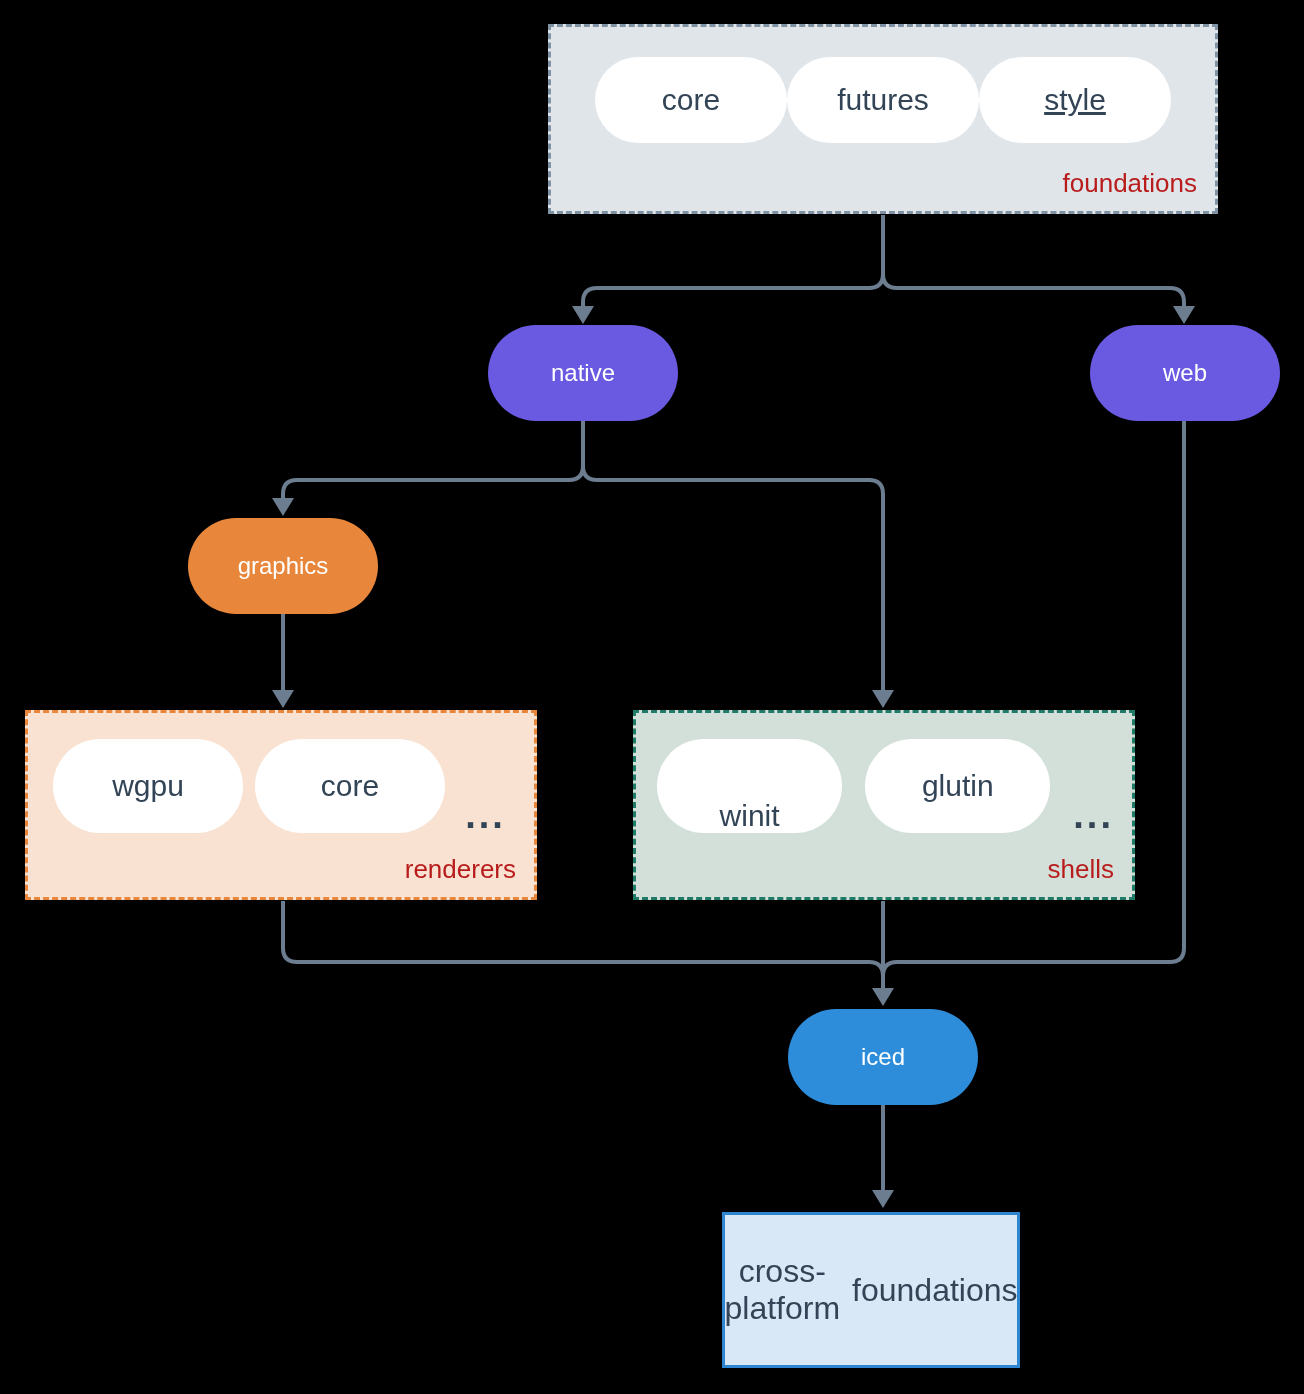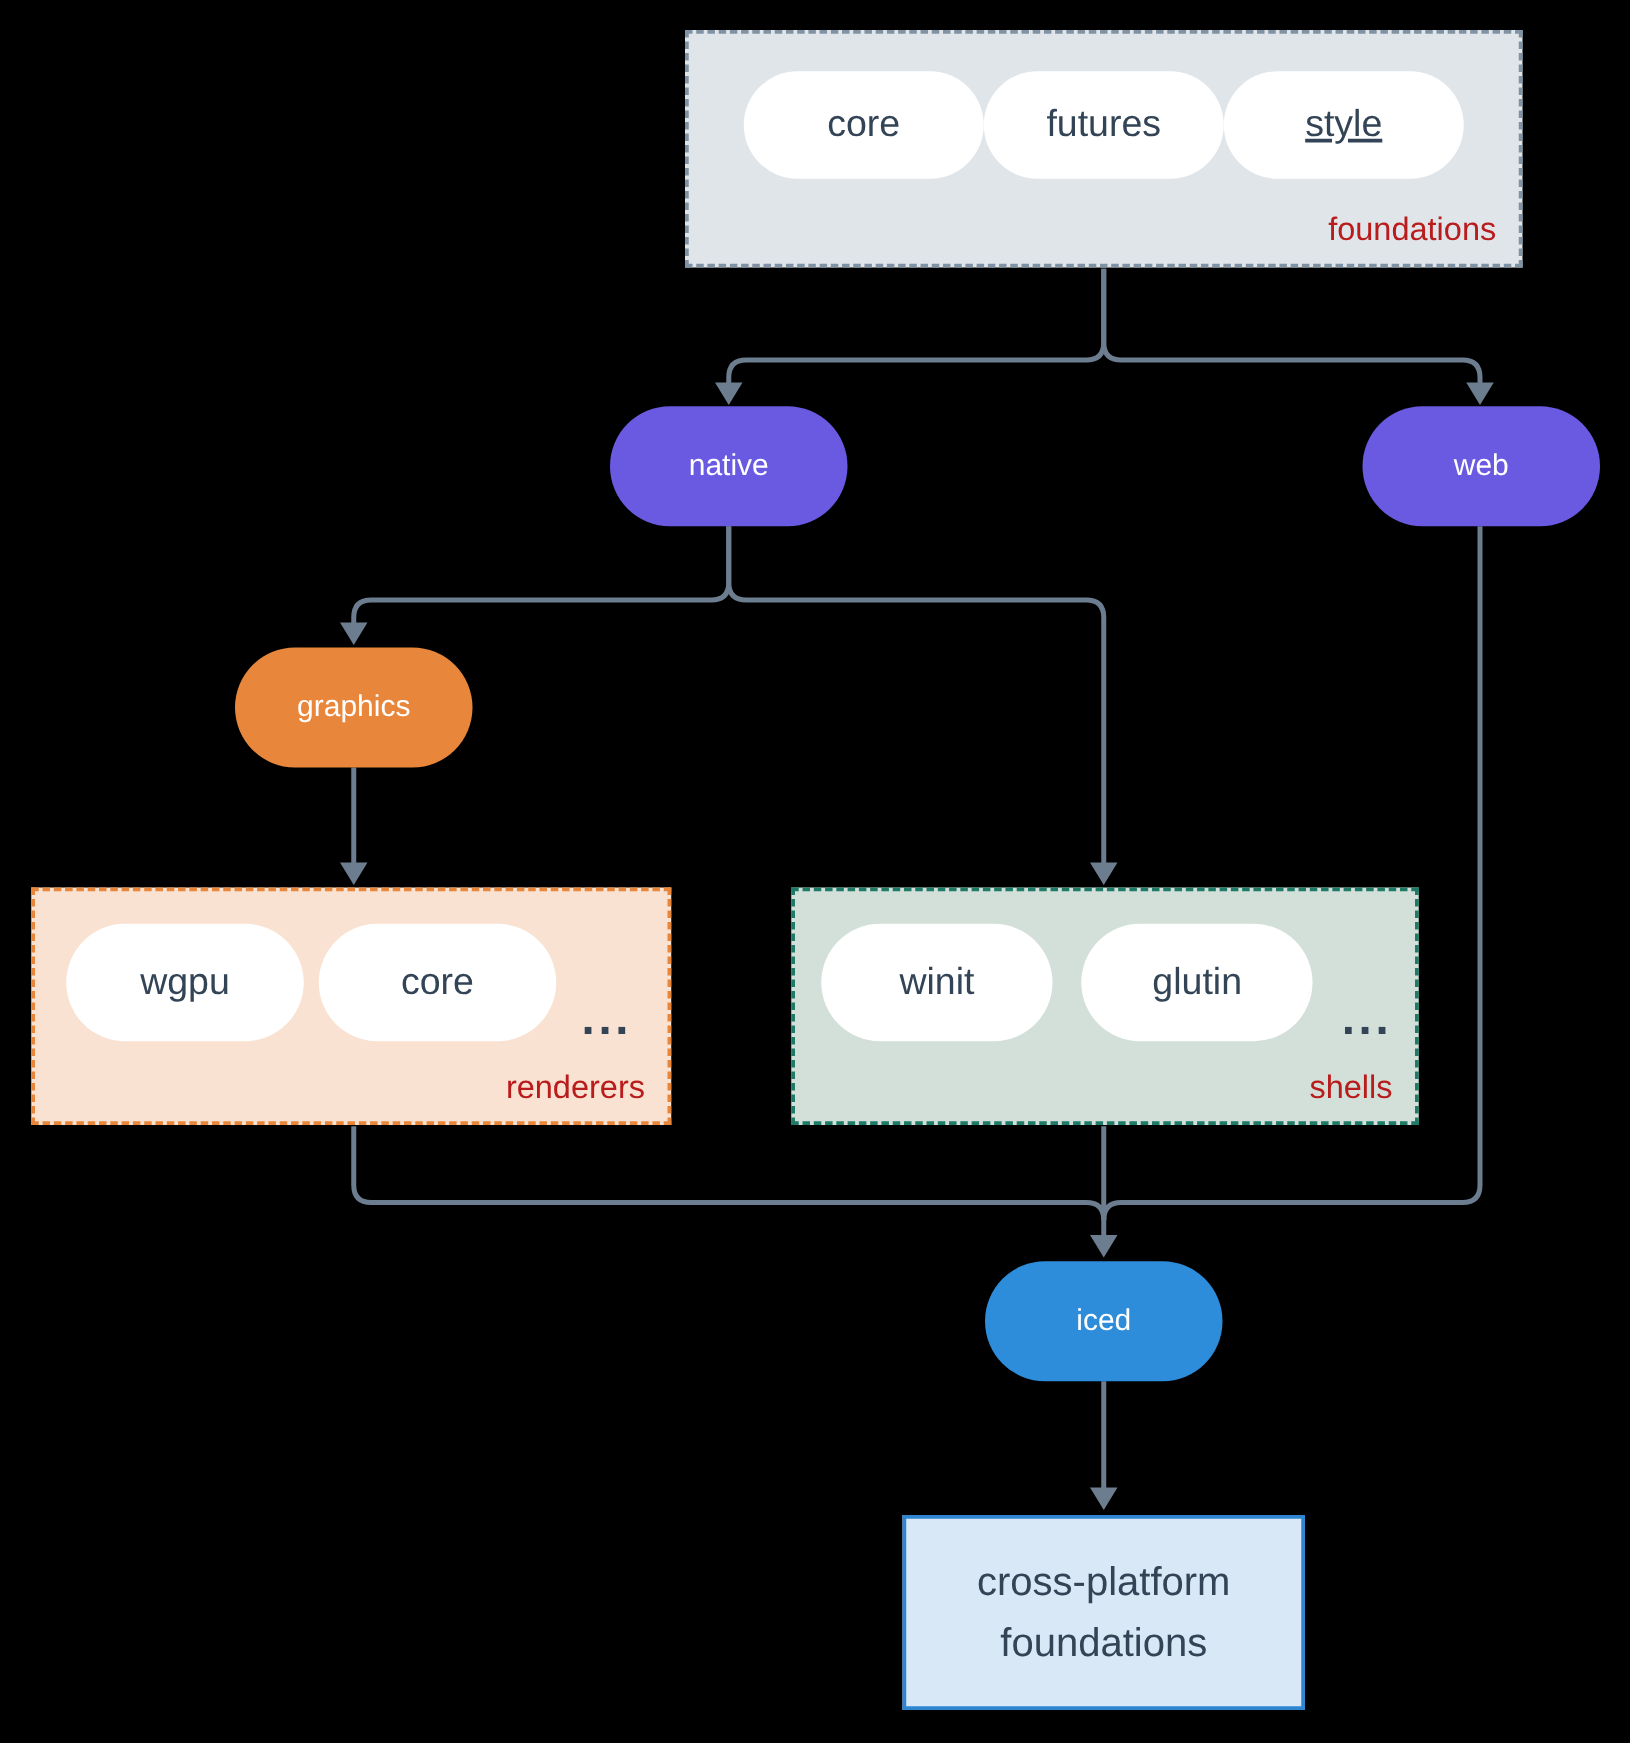--- a/index.html
+++ b/index.html
@@ -61,23 +61,23 @@
     font-size: 38px;
     font-weight: bold;
     letter-spacing: 3px;
     color: #324456;
     flex: 1;
     text-align: center;
   }
   
   .app-box {
     position: absolute;
-    left: 722px; top: 1212px; width: 322px; height: 156px;
+    left: 722px; top: 1212px; width: 298px; height: 156px;
     border: 3px solid #2e86d0;
-    display: flex; flex-direction: column;
+    display: flex; flex-direction: row;
     align-items: center; justify-content: center;
     gap: 12px;
     font-size: 32px;
     color: #324456;
     text-align: center;
   }
 </style>
 </head>
 <body>
 
@@ -135,21 +135,21 @@
       <span>wgpu</span>
     </div>
     <div class="pill pill-inner-b" style="background-color: rgb(255, 255, 255);">
       <span>core</span>
     </div>
     <span class="ellipsis">...</span>
     <span class="group-label">renderers</span>
   </div>
 
   <div class="group group-shells" style="background-color: rgb(210, 224, 217); border-color: rgb(31, 122, 104);">
-    <div class="pill pill-inner-b" style="background-color: rgb(255, 255, 255);">
+    <div class="pill pill-inner-b" style="background-color: rgb(255, 255, 255); align-items: flex-end;">
       <span>winit</span>
     </div>
     <div class="pill pill-inner-b" style="background-color: rgb(255, 255, 255);">
       <span>glutin</span>
     </div>
     <span class="ellipsis">...</span>
     <span class="group-label">shells</span>
   </div>
 
   <div class="pill-node node-iced" style="background-color: rgb(45, 141, 218);">

